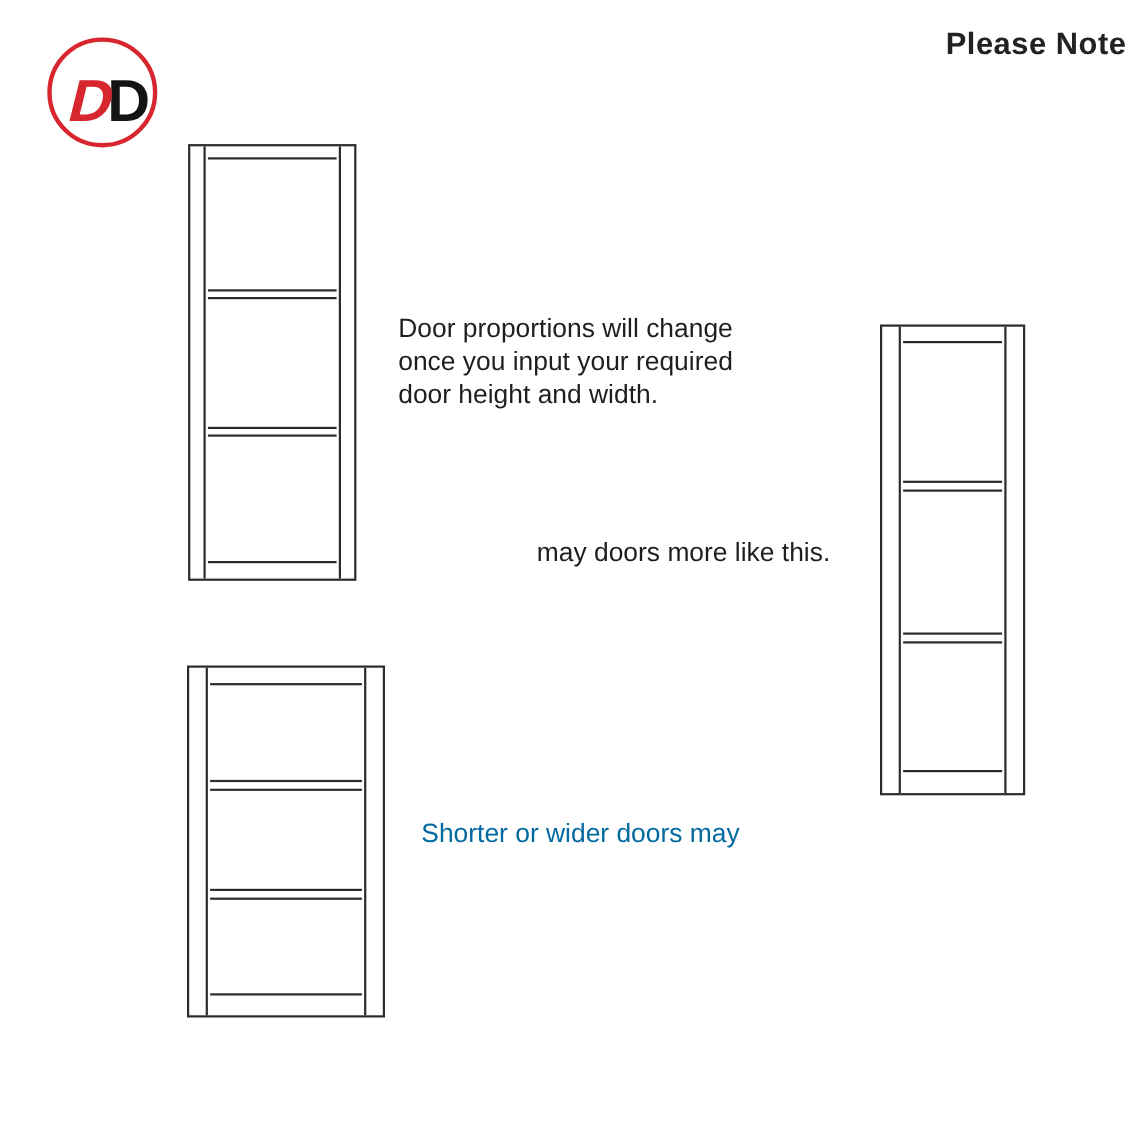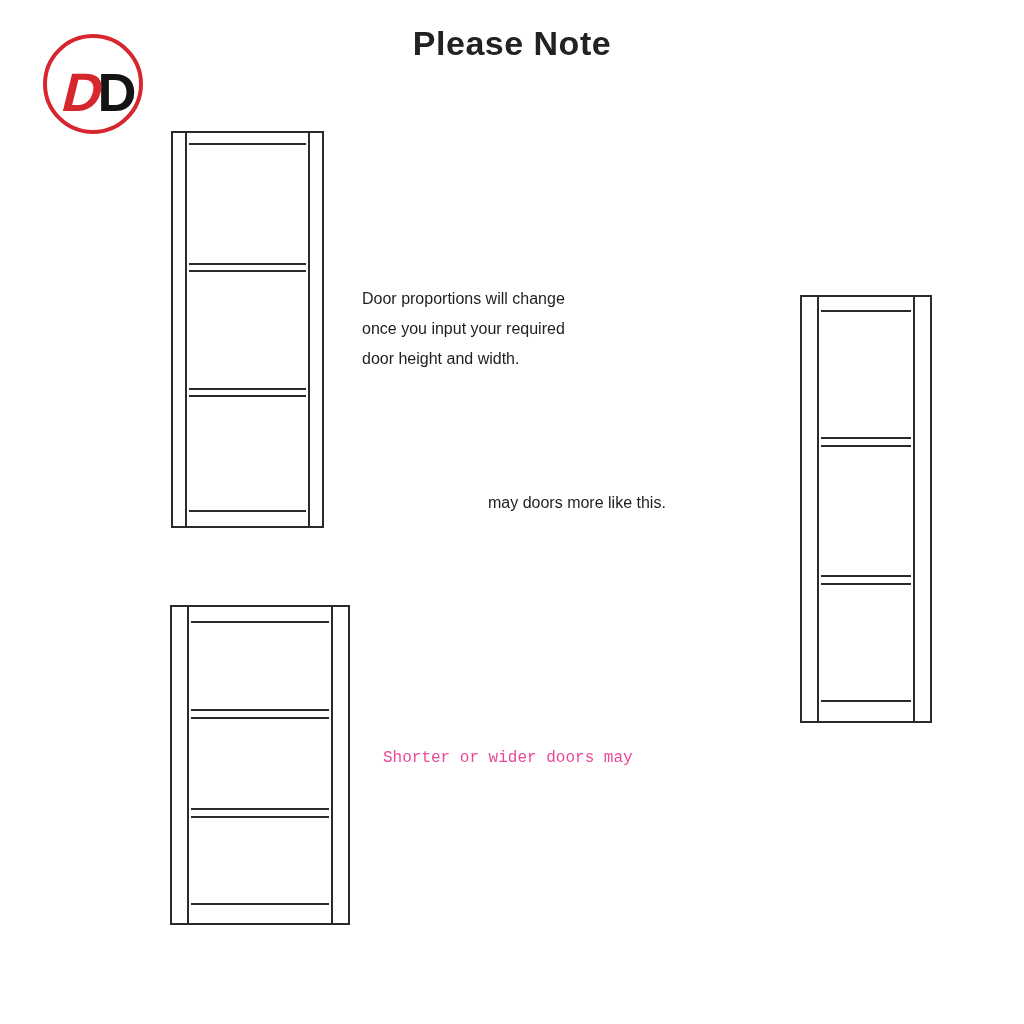--- a/index.html
+++ b/index.html
@@ -14,22 +14,22 @@
     background: #ffffff;
     overflow: hidden;
     font-family: "Liberation Sans", sans-serif;
   }
   .title {
     position: absolute;
     left: 0;
     right: 0;
     top: 24px;
     margin: 0;
-    text-align: center;
-    font-size: 34px;
+    text-align: right;
+    font-size: 28px;
     font-weight: 600;
     letter-spacing: 0.5px;
     color: #222222;
   }
   .logo-ring {
     position: absolute;
     left: 43px;
     top: 34px;
     width: 100px;
     height: 100px;
@@ -62,21 +62,21 @@
     box-sizing: border-box;
     border: 2px solid #2b2b2b;
     background: #ffffff;
   }
   .door-part {
     position: absolute;
     box-sizing: border-box;
   }
   .note {
     position: absolute;
-    font-size: 16px;
+    font-size: 24px;
     line-height: 30px;
     color: #1e1e1e;
     white-space: nowrap;
   }
 </style>
 </head>
 <body>
 
 <div class="canvas">
 
@@ -115,17 +115,17 @@
     </div>
 
   <div class="note" style="left: 362px; top: 284px; color: rgb(30, 30, 30);">
       <div>Door proportions will change</div>
       <div>once you input your required</div>
       <div>door height and width.</div>
     </div>
   <div class="note" style="left: 488px; top: 488px; color: rgb(30, 30, 30);">
       <div>may doors more like this.</div>
     </div>
-  <div class="note" style="left: 383px; top: 743px; color: #ec4899; font-family: Liberation Mono, monospace;">
+  <div class="note" style="left: 383px; top: 743px; color: #0369a1;">
       <div>Shorter or wider doors may</div>
     </div>
 
 </div>
 
 </body></html>

